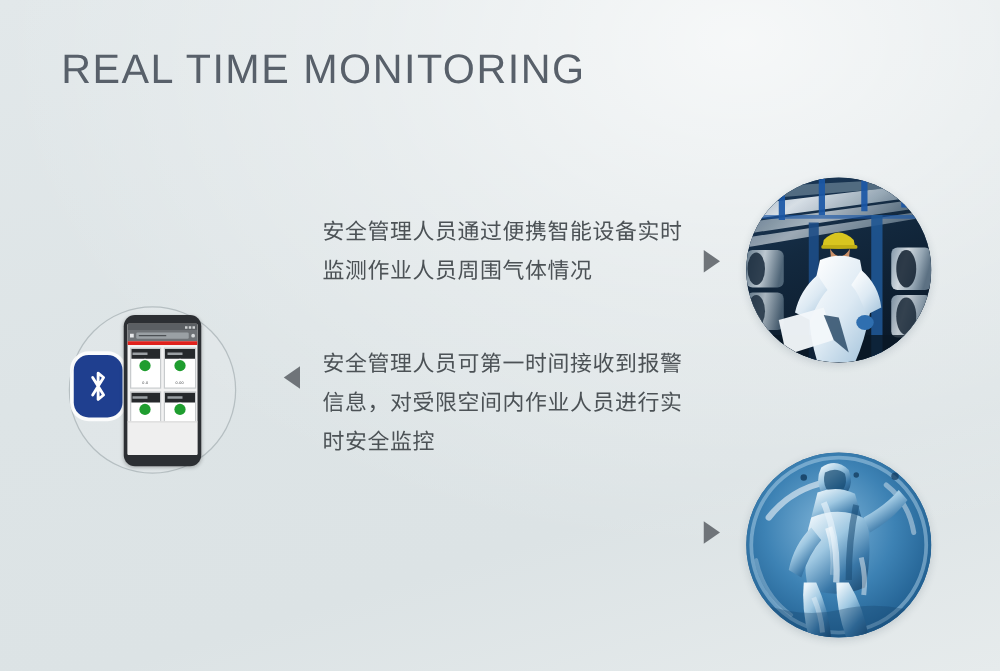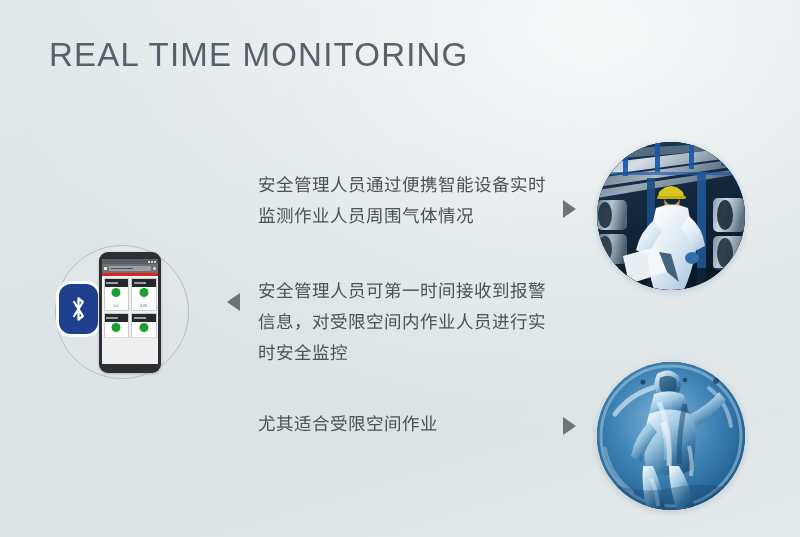--- a/index.html
+++ b/index.html
@@ -348,23 +348,20 @@
   <div class="feature f1">
     <p class="ftext">安全管理人员通过便携智能设备实时监测作业人员周围气体情况</p>
   </div>
   <span class="tri tri-right tri-a"></span>
 
   <div class="feature f2">
     <p class="ftext">安全管理人员可第一时间接收到报警信息，对受限空间内作业人员进行实时安全监控</p>
   </div>
   <span class="tri tri-left tri-b"></span>
 
-  <div class="feature f3">
-    <p class="ftext">尤其适合受限空间作业</p>
-  </div>
   <span class="tri tri-right tri-c"></span>
 
   <div class="photo photo-top">
     <svg viewBox="0 0 148 148" preserveAspectRatio="xMidYMid slice" aria-hidden="true">
       <defs>
         <linearGradient id="pipeBg" x1="0" y1="0" x2="0.4" y2="1">
           <stop offset="0%" stop-color="#1b3a5c"></stop>
           <stop offset="45%" stop-color="#13293f"></stop>
           <stop offset="100%" stop-color="#0b1a2a"></stop>
         </linearGradient>

